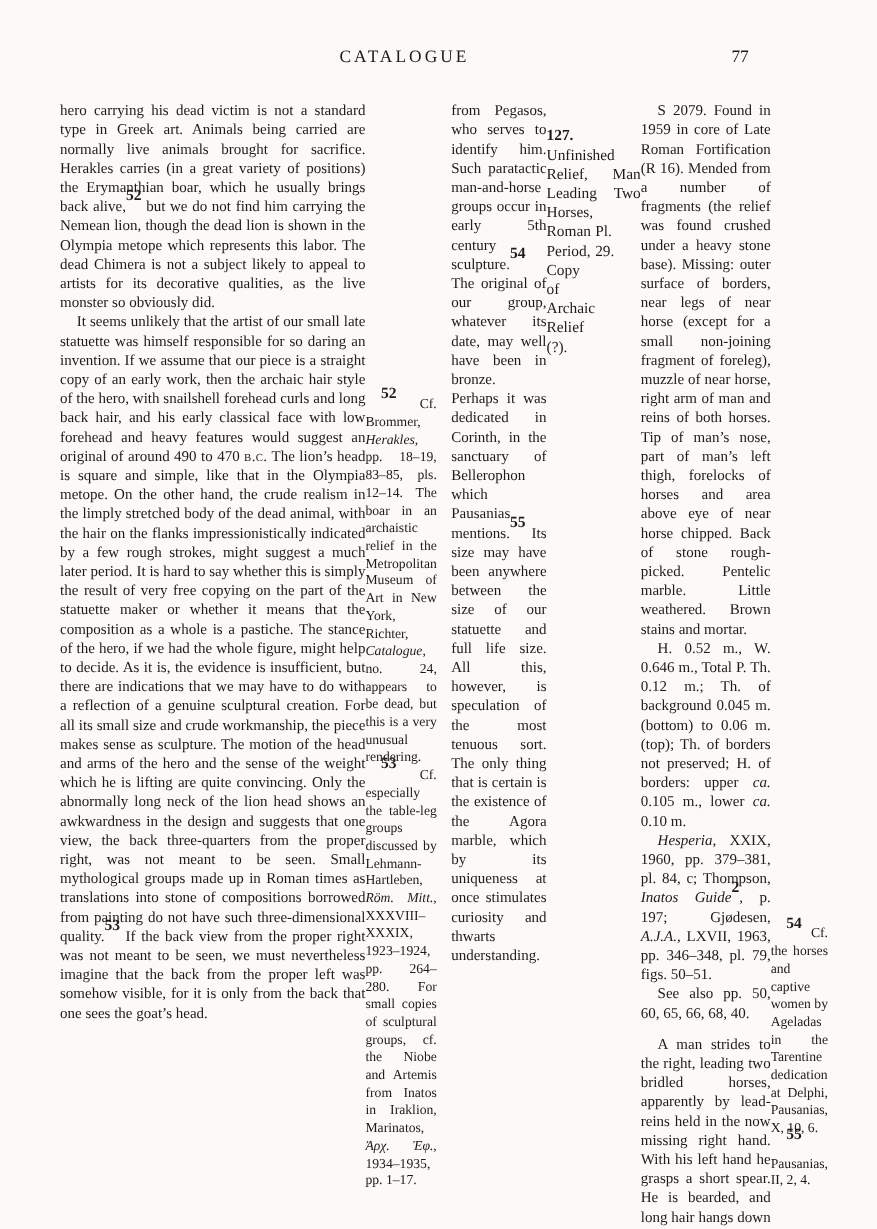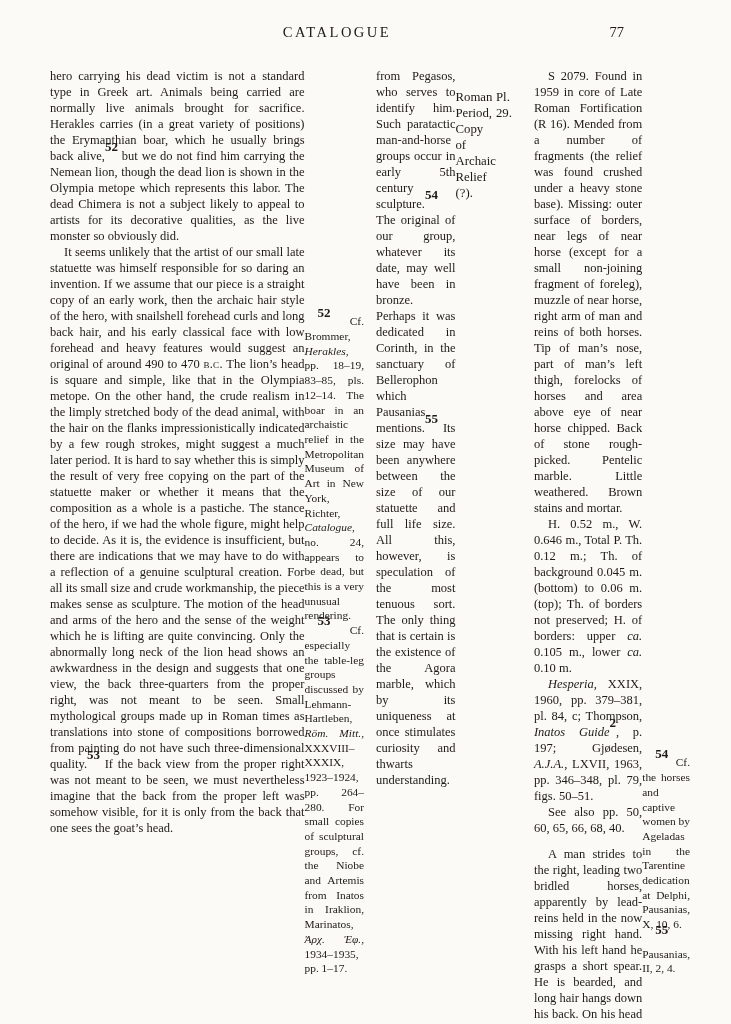--- a/index.html
+++ b/index.html
@@ -9,21 +9,21 @@
   *{box-sizing:border-box;}
   html,body{margin:0;padding:0;}
   body{
     background:var(--paper);
     color:var(--ink);
     font-family:"Liberation Serif","DejaVu Serif",serif;
     width:731px;height:1024px;overflow:hidden;
   }
   .page{
     width:665px;height:1024px;
-    padding:24px 41px 26px 50px;
+    padding:40px 41px 26px 50px;
     position:relative;
   }
   
   .running-head{
     position:relative;height:20px;margin-bottom:24px;
     font-size:14.5px;
   }
   .running-title{
     display:block;text-align:center;letter-spacing:2.5px;
   }
@@ -89,20 +89,21 @@
           <p class="footnote"><sup class="fnref">53</sup> <span>Cf. especially the table-leg groups discussed by Lehmann-Hartleben, </span><span class="it">Röm. Mitt.</span><span>, XXXVIII–XXXIX, 1923–1924, pp. 264–280. For small copies of sculptural groups, cf. the Niobe and Artemis from Inatos in Iraklion, Marinatos, </span><span class="it">Ἀρχ. Ἐφ.</span><span>, 1934–1935, pp. 1–17.</span></p>
         </div>
     </section>
 
     <section class="col">
       <div>
           <p class="para"><span>from Pegasos, who serves to identify him. Such paratactic man-and-horse groups occur in early 5th century sculpture.</span><sup class="fnref">54</sup><span> The original of our group, whatever its date, may well have been in bronze. Perhaps it was dedicated in Corinth, in the sanctuary of Bellerophon which Pausanias mentions.</span><sup class="fnref">55</sup><span> Its size may have been anywhere between the size of our statuette and full life size. All this, however, is speculation of the most tenuous sort. The only thing that is certain is the existence of the Agora marble, which by its uniqueness at once stimulates curiosity and thwarts understanding.</span></p>
         </div>
 
       <div class="entry-head">
+        <span class="eh-line1"><span class="eh-num">127.</span> <span>Unfinished Relief, Man Leading Two Horses,</span></span>
         <span class="eh-line2">
           <span>Roman Period, Copy of Archaic Relief (?).</span>
           <span class="eh-plate">Pl. 29.</span>
         </span>
       </div>
 
       <div>
           <p class="para indent"><span>S 2079. Found in 1959 in core of Late Roman Fortification (R 16). Mended from a number of fragments (the relief was found crushed under a heavy stone base). Missing: outer surface of borders, near legs of near horse (except for a small non-joining fragment of foreleg), muzzle of near horse, right arm of man and reins of both horses. Tip of man’s nose, part of man’s left thigh, forelocks of horses and area above eye of near horse chipped. Back of stone rough-picked. Pentelic marble. Little weathered. Brown stains and mortar.</span></p>
           <p class="para indent"><span>H. 0.52 m., W. 0.646 m., Total P. Th. 0.12 m.; Th. of background 0.045 m. (bottom) to 0.06 m. (top); Th. of borders not preserved; H. of borders: upper </span><span class="it">ca.</span><span> 0.105 m., lower </span><span class="it">ca.</span><span> 0.10 m.</span></p>
           <p class="para indent"><span class="it">Hesperia</span><span>, XXIX, 1960, pp. 379–381, pl. 84, c; Thompson, </span><span class="it">Inatos Guide</span><sup class="fnref">2</sup><span>, p. 197; Gjødesen, </span><span class="it">A.J.A.</span><span>, LXVII, 1963, pp. 346–348, pl. 79, figs. 50–51.</span></p>

